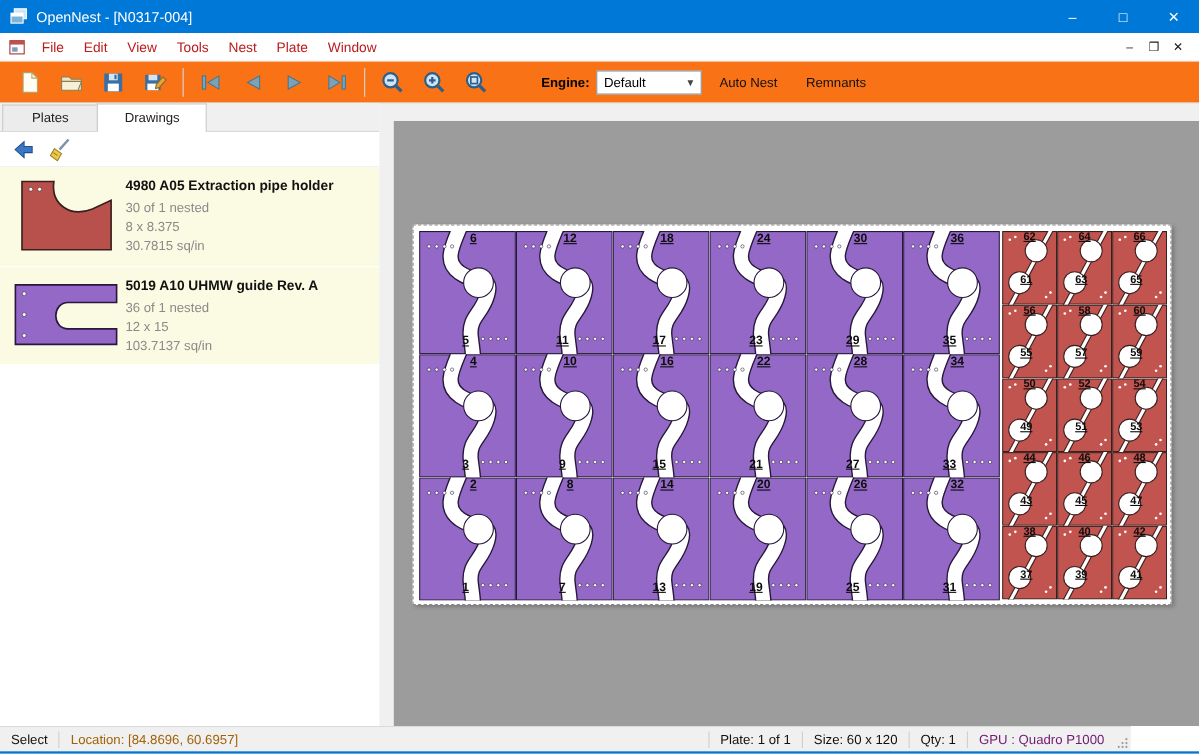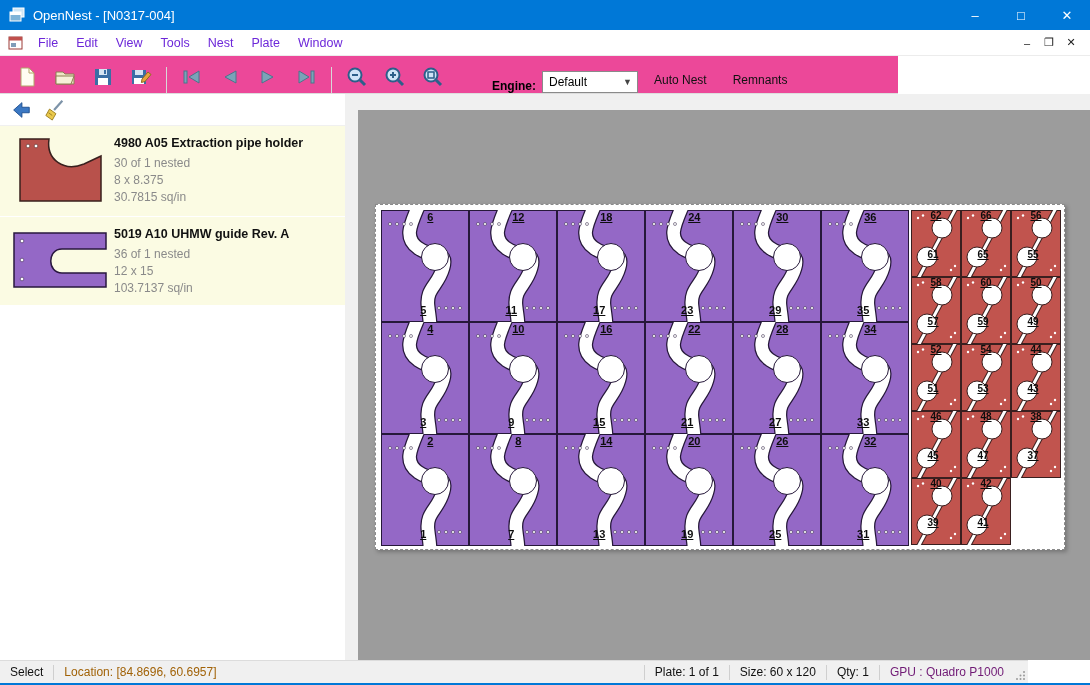--- a/index.html
+++ b/index.html
@@ -17,27 +17,27 @@
   .titlebar .app-icon { margin:0 8px 0 9px; display:flex; }
   .titlebar .title { font-size:13px; }
   .tb-btns { margin-left:auto; display:flex; height:30px; }
   .tb-btn { width:46px; height:30px; display:flex; align-items:center; justify-content:center;
     color:#fff; font-size:13px; cursor:default; }
 
   
   .menubar { position:absolute; left:0; top:30px; width:1090px; height:26px;
     background:#ffffff; display:flex; align-items:center; border-bottom:1px solid #ececec; }
   .mdi-doc-icon { margin:0 6px 0 8px; display:flex; }
-  .menu-item { font-size:12.5px; color:#6d28d9; padding:4px 9px; }
+  .menu-item { font-size:12.5px; color:#b91c1c; padding:4px 9px; }
   .mdi-btns { margin-left:auto; display:flex; align-items:center; padding-right:8px; }
   .mdi-btn { width:22px; text-align:center; font-size:11px; color:#222; }
 
   
-  .toolbar { position:absolute; left:0; top:56px; width:898px; height:38px;
-    background:#ec4899; border-bottom:1px solid #dddddd; display:flex; align-items:flex-end; }
+  .toolbar { position:absolute; left:0; top:56px; width:1090px; height:38px;
+    background:#f97316; border-bottom:1px solid #dddddd; display:flex; align-items:center; }
   .tbtn { width:38px; height:32px; display:flex; align-items:center; justify-content:center; }
   .tsep { width:1px; height:26px; background:#d8d8d8; margin:0 6px; }
   .engine-label { font-size:12px; font-weight:bold; margin:0 6px 0 40px; }
   .engine-combo { width:96px; height:22px; background:#fff; border:1px solid #8a8a8a;
     display:flex; align-items:center; font-size:12px; padding-left:6px; }
   .engine-combo .arrow { margin-left:auto; font-size:9px; color:#444; padding:0 5px; }
   .flat-btn { font-size:12px; color:#111; padding:6px 10px; margin-left:6px; }
 
   
   .left-panel { position:absolute; left:0; top:94px; width:345px; height:566px; background:#fff; }
@@ -206,20 +206,24 @@
     <span class="engine-label">Engine:</span>
     <div class="engine-combo">
       <span>Default</span>
       <span class="arrow">▼</span>
     </div>
     <span class="flat-btn">Auto Nest</span>
     <span class="flat-btn">Remnants</span>
   </div>
 
   <div class="left-panel">
+    <div class="tabstrip">
+      <span class="tab">Plates</span>
+      <span class="tab active">Drawings</span>
+    </div>
     <div class="panel-toolbar">
       <span class="ptool-btn">
         <svg width="22" height="22" viewBox="0 0 24 24">
           <path d="M4,12 l9,-8 v5 h8 v6 h-8 v5 z" fill="#3b78c3" stroke="#1d4e8f"></path>
         </svg>
       </span>
       <span class="ptool-btn">
         <svg width="22" height="22" viewBox="0 0 24 24">
           <line x1="20" y1="2" x2="11" y2="12" stroke="#7d93a8" stroke-width="2.4"></line>
           <path d="M6,11 l7,5 l-4,7 l-7,-5 z" fill="#e9c84b" stroke="#9a7d1f"></path>
@@ -638,20 +642,35 @@
                 <path d="M45,-2 L7,69" stroke="#ffffff" stroke-width="3"></path>
                 <circle cx="31" cy="18" r="10" fill="#ffffff" stroke="#3a1f1f"></circle>
                 <circle cx="16" cy="47" r="10" fill="#ffffff" stroke="#3a1f1f"></circle>
                 <circle cx="7" cy="8" r="1.2" fill="#ffffff"></circle>
                 <circle cx="12" cy="5.5" r="1.2" fill="#ffffff"></circle>
                 <circle cx="40" cy="60" r="1.2" fill="#ffffff"></circle>
                 <circle cx="44" cy="56" r="1.2" fill="#ffffff"></circle>
               </svg>
               <span class="pnum num-top">62</span>
               <span class="pnum num-bottom">61</span>
+            </div>
+            <div class="rcell">
+              <svg width="50" height="67" viewBox="0 0 50 67">
+                <rect x="0.5" y="0.5" width="49" height="66" fill="#c1544e" stroke="#3a1f1f"></rect>
+                <path d="M45,-2 L7,69" stroke="#3a1f1f" stroke-width="5"></path>
+                <path d="M45,-2 L7,69" stroke="#ffffff" stroke-width="3"></path>
+                <circle cx="31" cy="18" r="10" fill="#ffffff" stroke="#3a1f1f"></circle>
+                <circle cx="16" cy="47" r="10" fill="#ffffff" stroke="#3a1f1f"></circle>
+                <circle cx="7" cy="8" r="1.2" fill="#ffffff"></circle>
+                <circle cx="12" cy="5.5" r="1.2" fill="#ffffff"></circle>
+                <circle cx="40" cy="60" r="1.2" fill="#ffffff"></circle>
+                <circle cx="44" cy="56" r="1.2" fill="#ffffff"></circle>
+              </svg>
+              <span class="pnum num-top">64</span>
+              <span class="pnum num-bottom">63</span>
             </div>
             <div class="rcell">
               <svg width="50" height="67" viewBox="0 0 50 67">
                 <rect x="0.5" y="0.5" width="49" height="66" fill="#c1544e" stroke="#3a1f1f"></rect>
                 <path d="M45,-2 L7,69" stroke="#3a1f1f" stroke-width="5"></path>
                 <path d="M45,-2 L7,69" stroke="#ffffff" stroke-width="3"></path>
                 <circle cx="31" cy="18" r="10" fill="#ffffff" stroke="#3a1f1f"></circle>
                 <circle cx="16" cy="47" r="10" fill="#ffffff" stroke="#3a1f1f"></circle>
                 <circle cx="7" cy="8" r="1.2" fill="#ffffff"></circle>
                 <circle cx="12" cy="5.5" r="1.2" fill="#ffffff"></circle>

